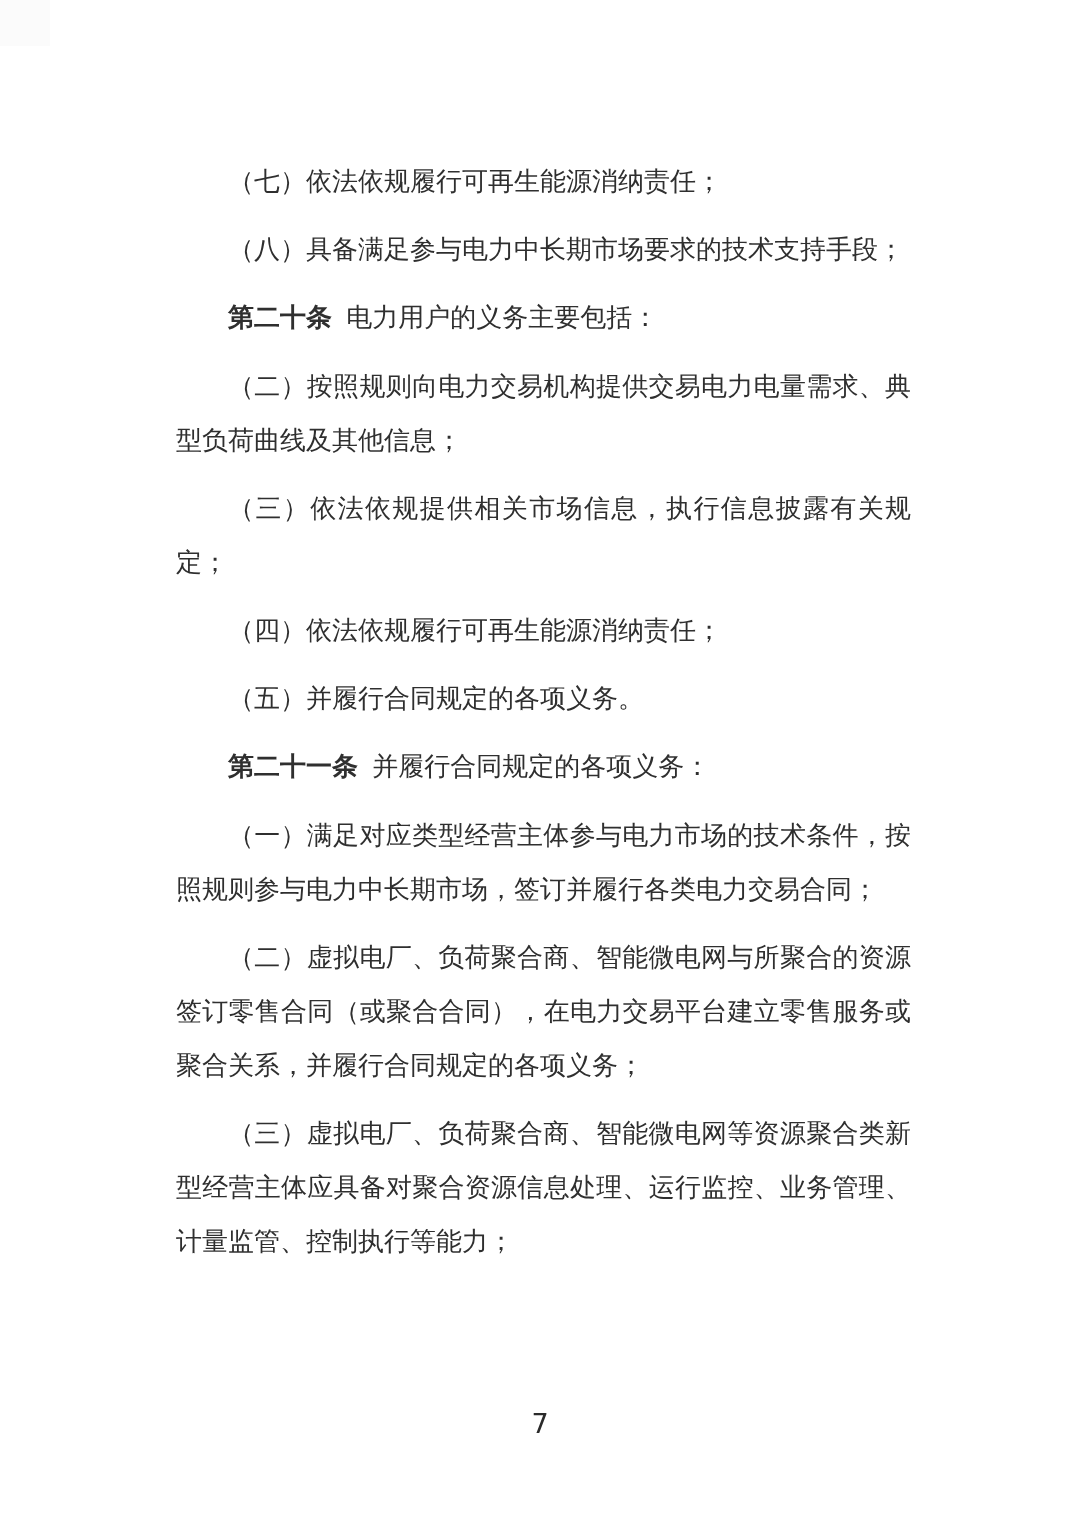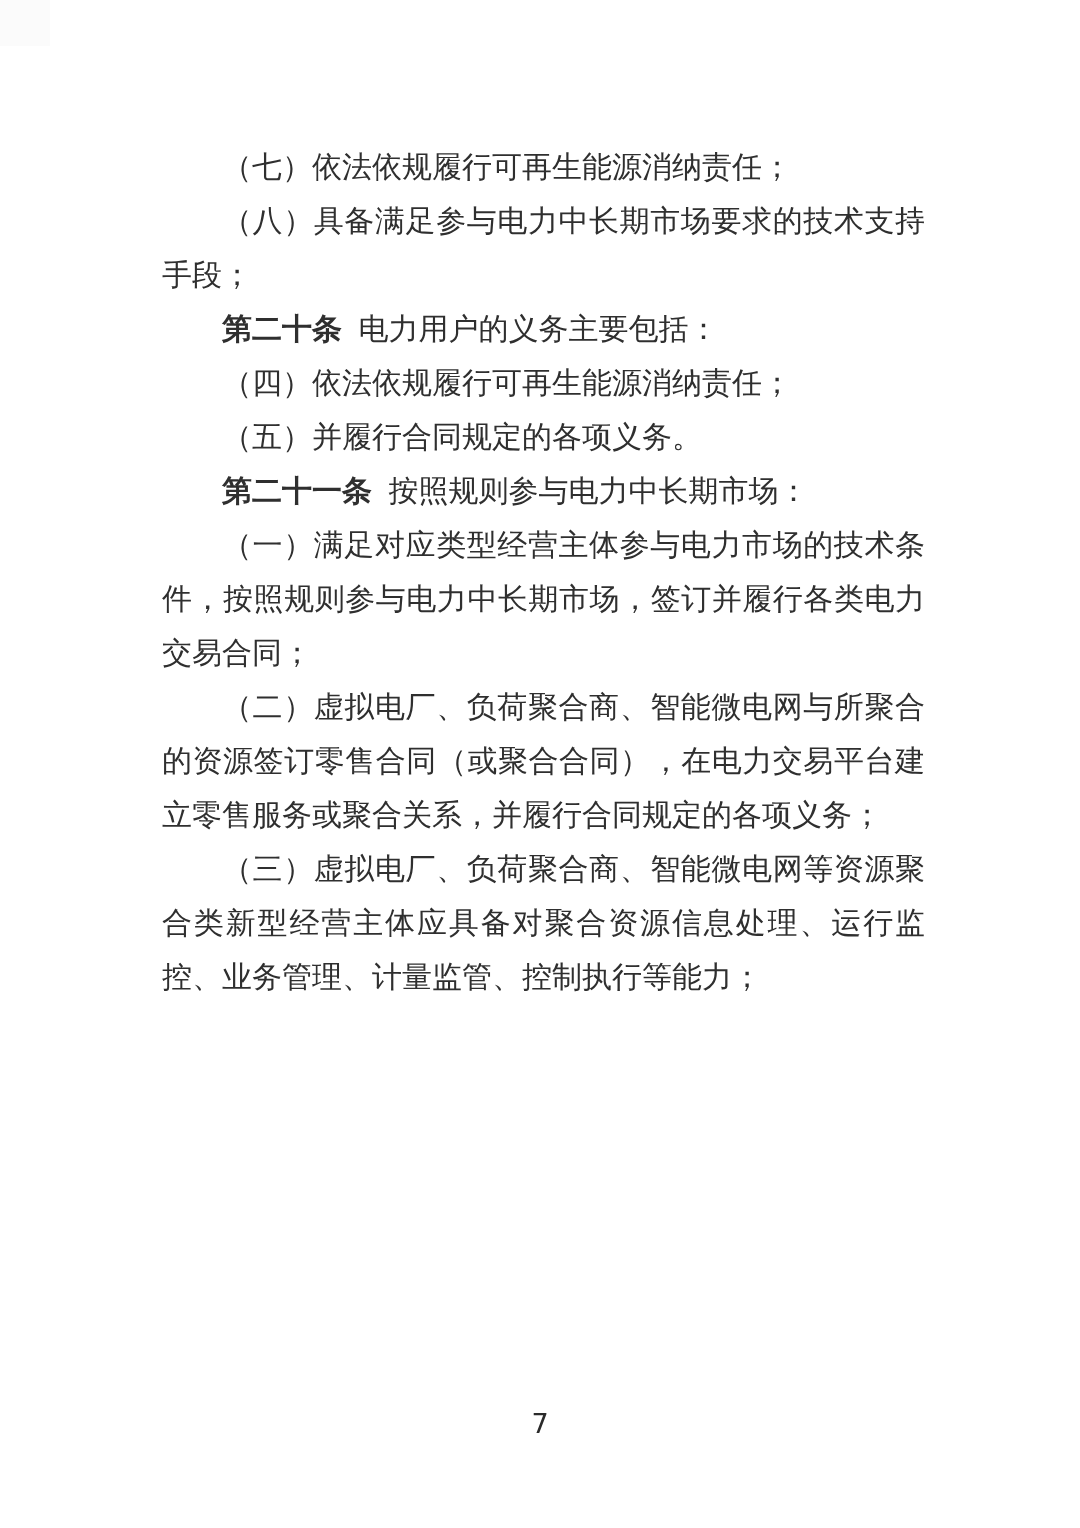--- a/index.html
+++ b/index.html
@@ -23,31 +23,32 @@
     background: #fbfbfb;
   }
   .page-body {
     position: absolute;
     left: 162px;
     top: 140px;
     width: 763px;
     color: #2f2f2f;
   }
   .para {
-    margin: 0;
-    font-size: 30px;
+    margin: 14px;
+    font-size: 26px;
     line-height: 54px;
     text-indent: 2em;
     text-align: justify;
     letter-spacing: 0;
     word-break: normal;
   }
   .article-no {
     font-weight: bold;
     margin-right: 0.55em;
+    font-family: Liberation Serif, serif;
   }
   .page-footer {
     position: absolute;
     left: 0;
     top: 1408px;
     width: 1080px;
     text-align: center;
   }
   .page-number {
     font-family: "DejaVu Sans", "Liberation Sans", sans-serif;
@@ -63,27 +64,29 @@
 <div class="page-body">
 
   <p class="para"><span>（七）依法依规履行可再生能源消纳责任；</span></p>
 
   <p class="para"><span>（八）具备满足参与电力中长期市场要求的技术支持手段；</span></p>
 
 
   <p class="para"><span class="article-no">第二十条</span><span>电力用户的义务主要包括：</span></p>
 
 
+  <p class="para"><span>（二）按照规则向电力交易机构提供交易电力电量需求、典型负荷曲线及其他信息；</span></p>
 
+  <p class="para"><span>（三）依法依规提供相关市场信息，执行信息披露有关规定；</span></p>
 
   <p class="para"><span>（四）依法依规履行可再生能源消纳责任；</span></p>
 
   <p class="para"><span>（五）并履行合同规定的各项义务。</span></p>
 
-  <p class="para"><span class="article-no">第二十一条</span><span>按照规则参与电力中长期市场：</span></p>
+  <p class="para"><span class="article-no">第二十一条</span><span>并履行合同规定的各项义务：</span></p>
 
   <p class="para"><span>（一）满足对应类型经营主体参与电力市场的技术条件，按照规则参与电力中长期市场，签订并履行各类电力交易合同；</span></p>
 
   <p class="para"><span>（二）虚拟电厂、负荷聚合商、智能微电网与所聚合的资源签订零售合同（或聚合合同），在电力交易平台建立零售服务或聚合关系，并履行合同规定的各项义务；</span></p>
 
   <p class="para"><span>（三）虚拟电厂、负荷聚合商、智能微电网等资源聚合类新型经营主体应具备对聚合资源信息处理、运行监控、业务管理、计量监管、控制执行等能力；</span></p>
 
 </div>
 
 <div class="page-footer">

